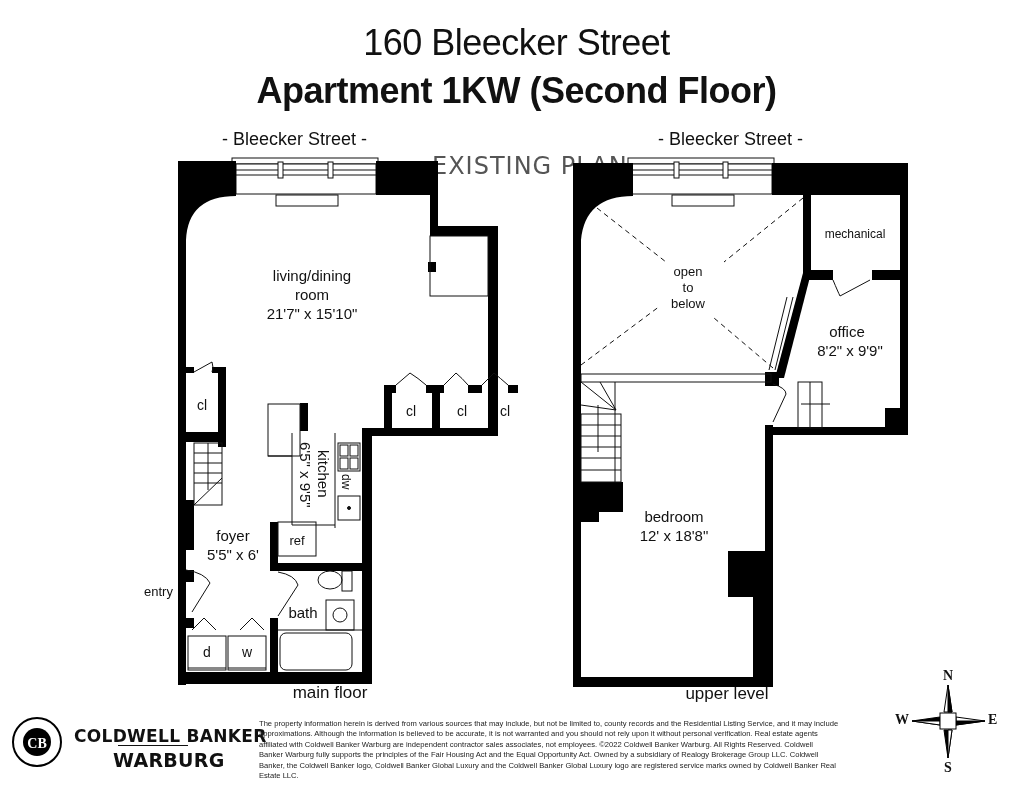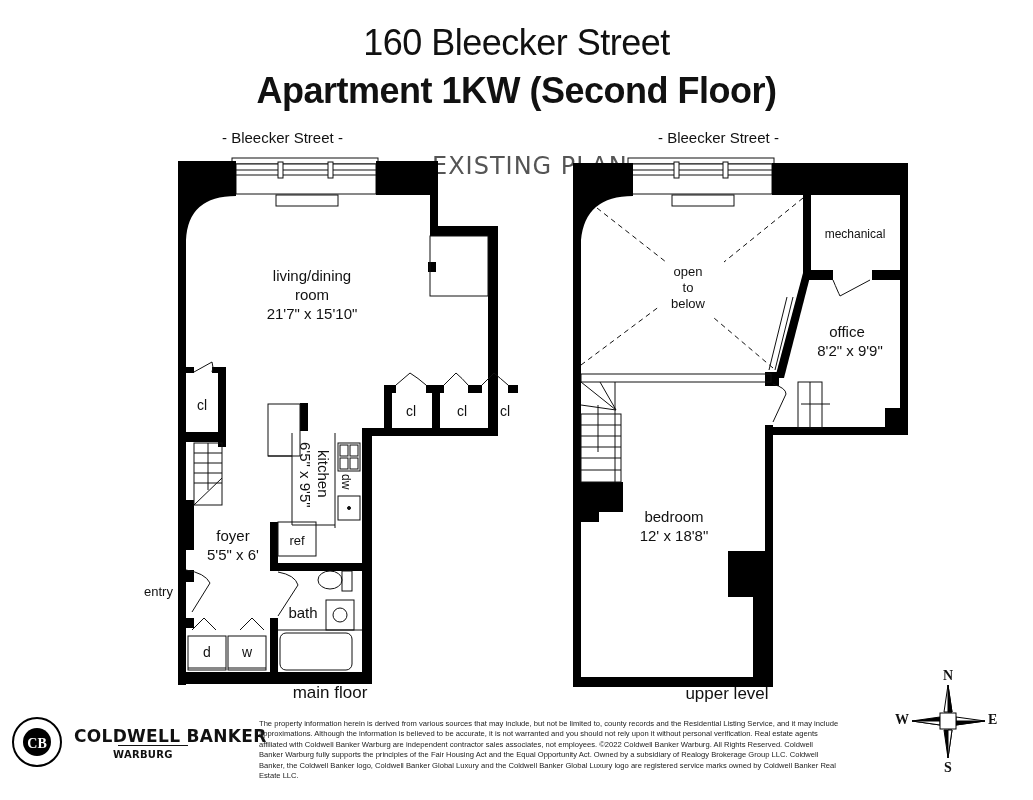--- a/index.html
+++ b/index.html
@@ -1,26 +1,26 @@
 <!DOCTYPE html>
 <html><head>
 <meta charset="utf-8">
 <style>
   html, body { margin:0; padding:0; background:#ffffff; }
   body { width:1033px; height:800px; position:relative; overflow:hidden; font-family:"Liberation Sans", sans-serif; color:#111; }
   .title { position:absolute; left:0; width:1033px; text-align:center; font-size:36px; letter-spacing:-0.5px; color:#111; }
   .t1 { top:22px; }
   .t2 { top:70px;font-weight:bold; }
-  .street { position:absolute; top:129px; font-size:15px; color:#111; }
+  .street { position:absolute; top:129px; font-size:18px; color:#111; }
   .existing { position:absolute; top:120px; left:432px; font-family:"DejaVu Sans", sans-serif; font-size:24px; color:#555; letter-spacing:1px;margin-top:32px; }
   svg.plan { position:absolute; left:0; top:0; }
   .lbl { font-family:"Liberation Sans", sans-serif; fill:#111; }
   .logo-text1 { position:absolute; left:74px; top:726px; font-family:"DejaVu Sans", sans-serif; font-weight:bold; font-size:17px; letter-spacing:0.3px; }
   .logo-rule { position:absolute; left:118px; top:745px; width:70px; height:1px; background:#111; }
-  .logo-text2 { position:absolute; left:113px; top:749px; font-family:"DejaVu Sans", sans-serif; font-weight:bold; font-size:10px; letter-spacing:0.3px; }
+  .logo-text2 { position:absolute; left:113px; top:749px; font-family:"DejaVu Sans", sans-serif; font-weight:bold; font-size:19px; letter-spacing:0.3px; }
   .disclaimer { position:absolute; left:247px; top:719px; width:580px; font-size:7.6px; line-height:10.4px; color:#222;margin-left:12px; }
   .compass-letter { position:absolute; font-family:"Liberation Serif", serif; font-weight:bold; font-size:14px; }
 </style>
 </head>
 <body>
 
 <div class="title t1">160 Bleecker Street</div>
 <div class="title t2">Apartment 1KW (Second Floor)</div>
 <div class="street" style="left:222px">-   Bleecker Street   -</div>
 <div class="existing">EXISTING PLAN</div>

